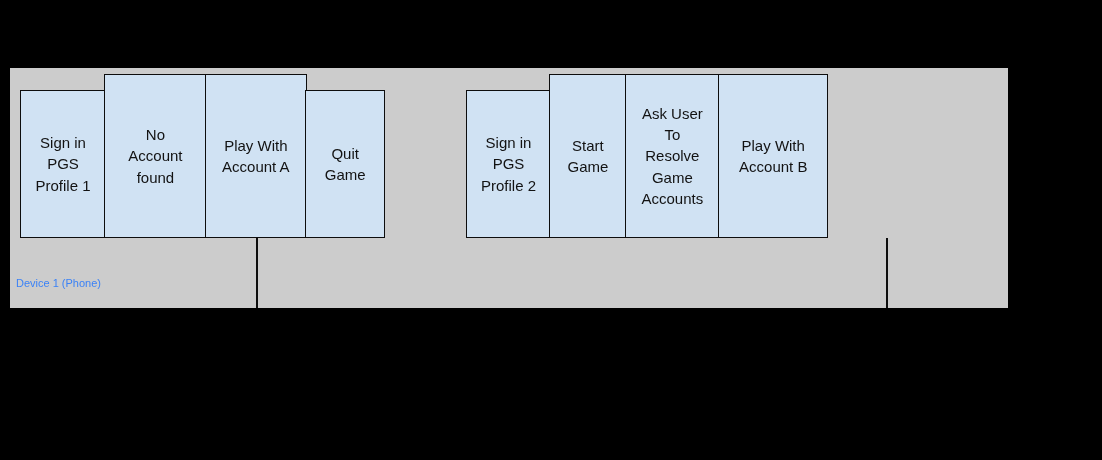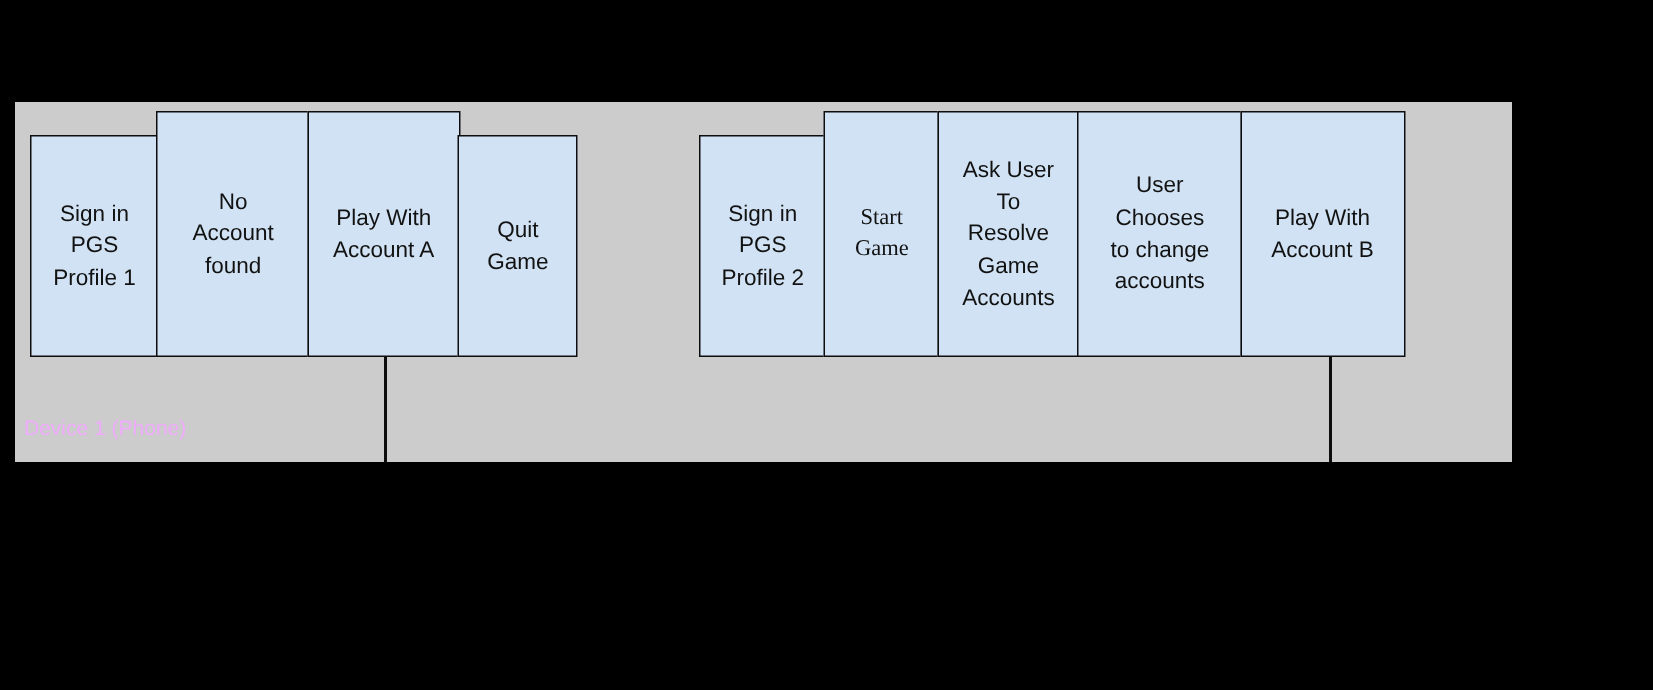--- a/index.html
+++ b/index.html
@@ -25,22 +25,22 @@
     left: 10px;
     top: 68px;
     width: 998px;
     height: 240px;
     background: #cccccc;
   }
   .lane-label {
     position: absolute;
     left: 16px;
     top: 278px;
-    font-size: 14px;
-    color: #f0abfc;
+    font-size: 11px;
+    color: #3b82f6;
     line-height: 1;
     white-space: nowrap;
   }
   
   .group {
     position: absolute;
     top: 74px;
     height: 164px;
     display: flex;
     box-sizing: border-box;
@@ -97,28 +97,25 @@
     </div>
     <div class="step-box" style="width: 80px; flex: 0 0 80px; background: rgb(208, 226, 243); border-color: rgb(13, 13, 13); margin-top: 16px;">
       <span class="label">Quit<br>Game</span>
     </div>
   </div>
 
   <div class="group" id="group-right">
     <div class="step-box" style="width: 85px; flex: 0 0 85px; background: rgb(208, 226, 243); border-color: rgb(13, 13, 13);">
       <span class="label">Sign in<br>PGS<br>Profile 2</span>
     </div>
-    <div class="step-box" style="width: 77px; flex: 0 0 77px; background: rgb(208, 226, 243); border-color: rgb(13, 13, 13); font-family: Liberation Serif, serif;">
+    <div class="step-box" style="width: 77px; flex: 0 0 77px; background: rgb(208, 226, 243); border-color: rgb(13, 13, 13);">
       <span class="label">Start<br>Game</span>
     </div>
     <div class="step-box" style="width: 95px; flex: 0 0 95px; background: rgb(208, 226, 243); border-color: rgb(13, 13, 13);">
       <span class="label">Ask User<br>To<br>Resolve<br>Game<br>Accounts</span>
-    </div>
-    <div class="step-box" style="width: 110px; flex: 0 0 110px; background: rgb(208, 226, 243); border-color: rgb(13, 13, 13);">
-      <span class="label">User<br>Chooses<br>to change<br>accounts</span>
     </div>
     <div class="step-box" style="width: 110px; flex: 0 0 110px; background: rgb(208, 226, 243); border-color: rgb(13, 13, 13);">
       <span class="label">Play With<br>Account B</span>
     </div>
   </div>
 
   <div class="connector" id="connector-left" style="left: 256px; background: rgb(13, 13, 13);"></div>
   <div class="connector" id="connector-right" style="left: 886px; background: rgb(13, 13, 13);"></div>
 
 </div>

